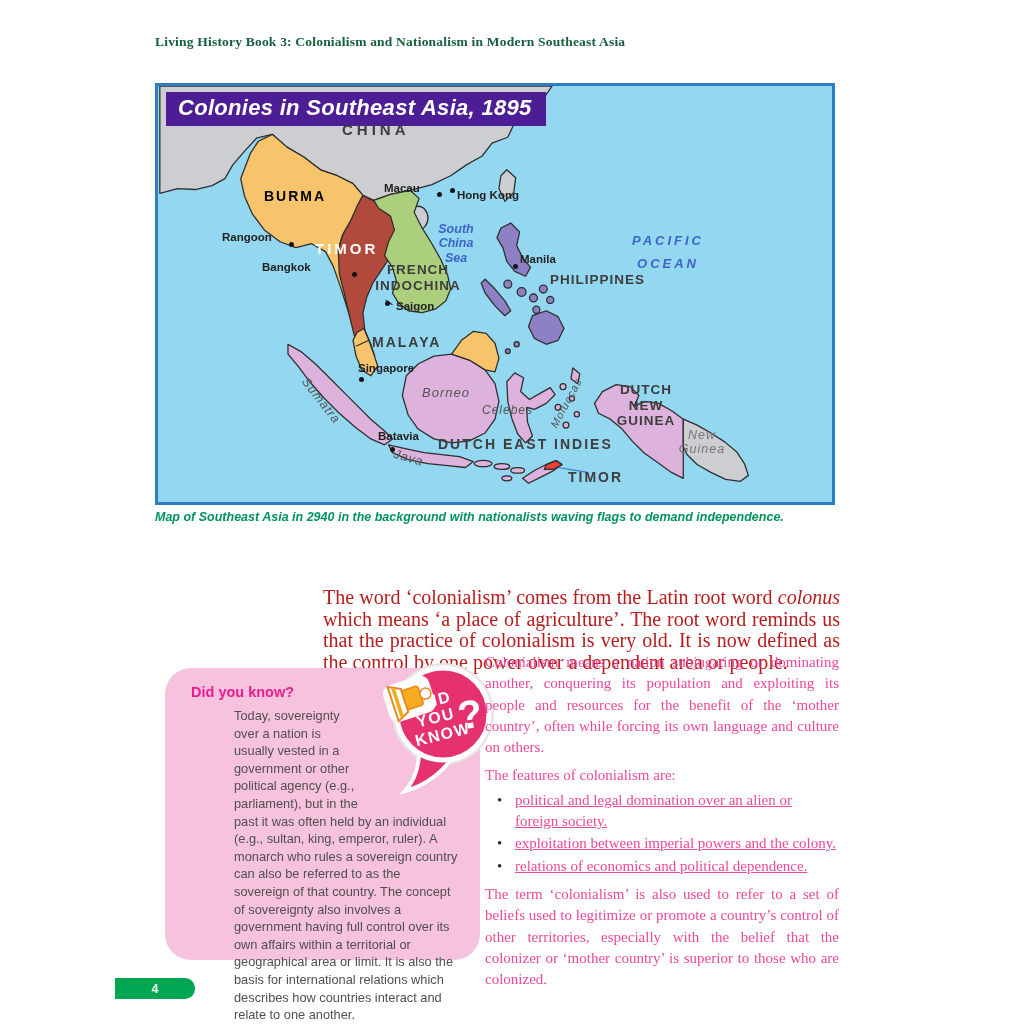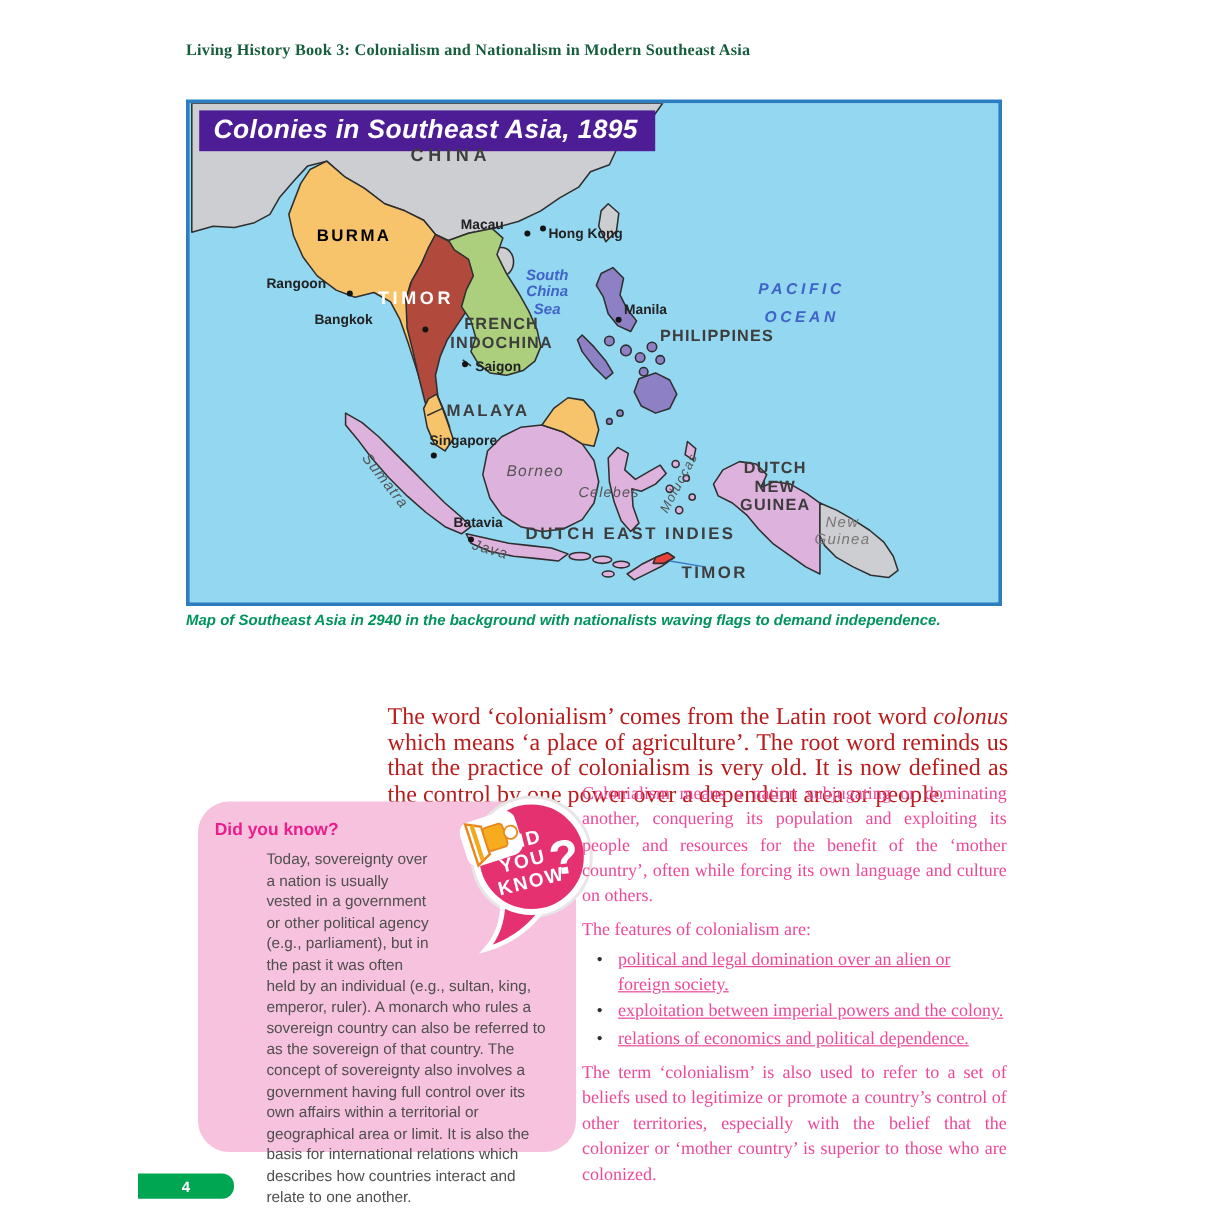--- a/index.html
+++ b/index.html
@@ -40,21 +40,21 @@
   .right-col { position:absolute; left:485px; top:652px; width:354px;
                font-size:15px; line-height:21.3px; color:#ec4899; }
   .right-col p { text-align:justify; margin-bottom:7px; }
   .right-col .lead { text-align:left; margin-bottom:3px; }
   .features { list-style:none; margin:0 0 7px 0;text-decoration:underline; }
   .features li { position:relative; padding-left:30px; margin-bottom:1px; }
   .features li::before { content:"\2022"; position:absolute; left:12px; top:0; color:#2e2e2e; }
 
   
   .dyk-box { position:absolute; left:165px; top:668px; width:315px; height:292px;
-             background:#f6c2dd; border-radius:26px; padding:14px 22px 14px 12px;
+             background:#f6c2dd; border-radius:26px; padding:14px 22px 14px 24px;
              font-family:"Liberation Sans", sans-serif; }
   .dyk-title { color:#ea1d8d; font-weight:bold; font-size:14.5px; margin:2px 0 7px 2px; }
   .dyk-body { font-size:12.8px; line-height:17.6px; color:#4f4f4f;margin-left:45px; }
   .badge-spacer { float:right; width:98px; height:103px; }
   .dyk-badge { position:absolute; left:218px; top:-8px; width:120px; height:136px; }
 
   .page-tab { position:absolute; left:115px; top:978px; width:80px; height:21px;
               background:#00a651; border-radius:0 10px 10px 0; color:#fff;
               font-family:"Liberation Sans", sans-serif; font-weight:bold; font-size:12.5px;
               display:flex; align-items:center; justify-content:center; }

